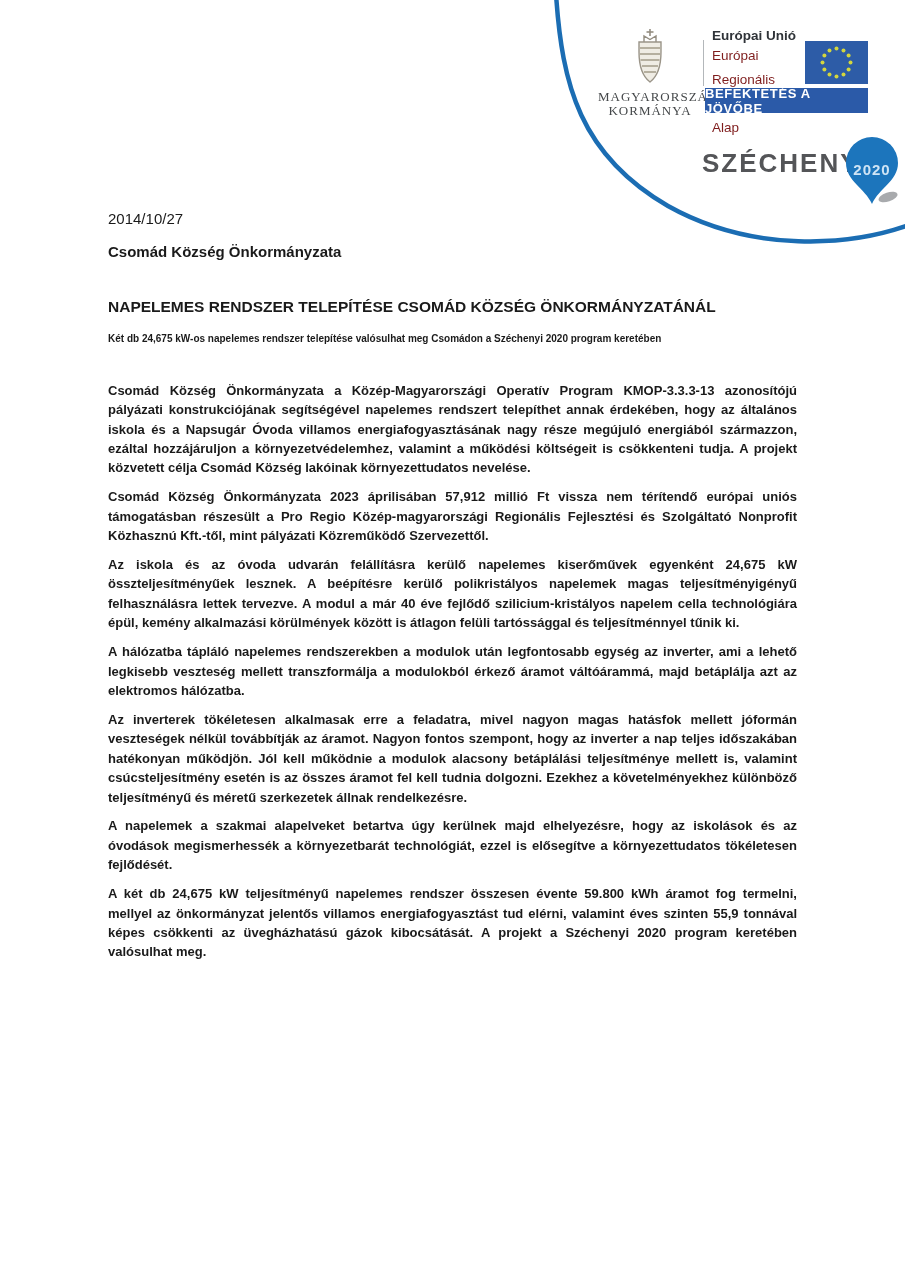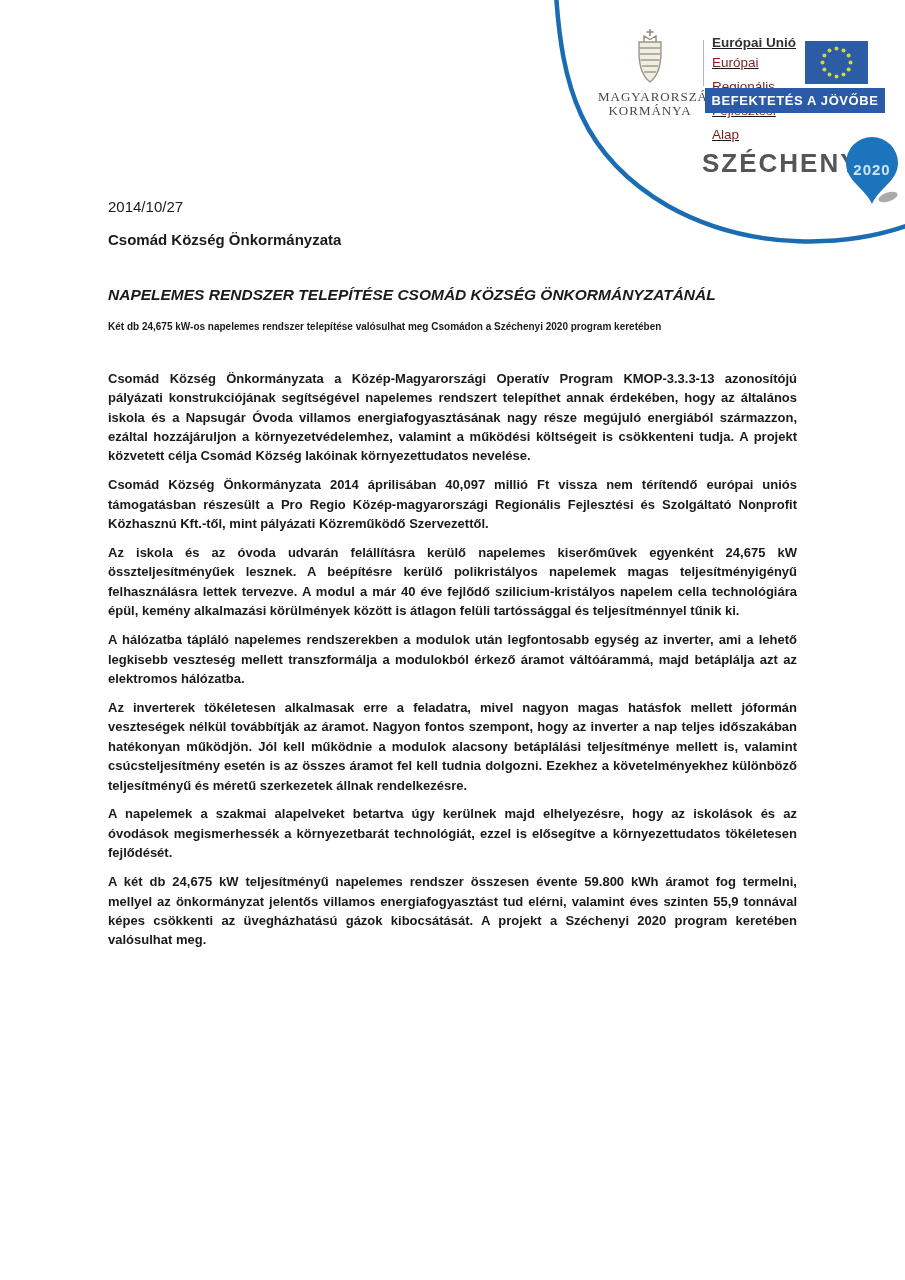--- a/index.html
+++ b/index.html
@@ -16,54 +16,54 @@
   .curve-wrap{position:absolute;top:0;left:0;width:905px;height:260px;pointer-events:none;}
 
   
   .gov-block{position:absolute;top:28px;left:598px;width:104px;text-align:center;}
   .coa{display:block;margin:0 auto 6px auto;}
   .gov-name{
     font-family:"Liberation Serif", serif;
     font-size:13px;line-height:14px;color:#45484a;letter-spacing:1px;
   }
   .divider{position:absolute;top:40px;left:703px;width:1px;height:46px;background:#b3b7ba;}
-  .eu-block{position:absolute;top:35px;left:712px;width:90px;text-decoration:underline;}
+  .eu-block{position:absolute;top:28px;left:712px;width:90px;}
   .eu-line1{font-size:13.5px;font-weight:bold;color:#2f3338;line-height:16px;}
   .eu-line2,.eu-line3{font-size:13.5px;color:#7f1d1d;line-height:24px;}
   .eu-flag{position:absolute;top:41px;left:805px;}
   .banner{
-    position:absolute;top:88px;left:705px;width:180px;height:25px;
+    position:absolute;top:88px;left:705px;width:163px;height:25px;
     background:#2b5aa8;color:#ffffff;
     font-size:13px;font-weight:bold;letter-spacing:0.6px;
     display:flex;align-items:center;justify-content:center;
   }
   .szechenyi{position:absolute;top:136px;left:700px;width:180px;height:70px;}
   .szechenyi-word{
     position:absolute;top:12px;left:2px;
     font-size:26px;font-weight:bold;letter-spacing:2px;color:#545558;
   }
   .pin-wrap{position:absolute;top:0px;left:140px;width:68px;height:70px;}
   .pin-year{
     position:absolute;top:25px;left:0;width:64px;text-align:center;
     font-size:15px;font-weight:bold;letter-spacing:1px;color:#cfe4f5;
   }
 
   
   .doc{
-    position:absolute;top:0;left:0;
+    position:absolute;top:12px;left:0;
     box-sizing:border-box;width:905px;
     padding:197px 108px 0 108px;
   }
   .date{font-size:15px;line-height:19px;margin:0 0 14px 0;}
   .org{font-size:15px;font-weight:bold;line-height:19px;margin:12px 0 36px 0;}
   .title{
     font-size:30px;font-weight:bold;color:#2356a6;
     letter-spacing:0.5px;line-height:34px;margin:0 0 10px 0;
   }
-  .headline{font-size:15.5px;font-weight:bold;line-height:19.4px;margin:16px 0 13px 0;font-style:italic;}
+  .headline{font-size:15.5px;font-weight:bold;line-height:19.4px;margin:16px 0 13px 0;}
   .lead{
     font-size:10px;font-weight:bold;line-height:19.4px;
     text-align:justify;margin:0 0 32px 0;
   }
   .doc p.body-par{
     font-size:13px;line-height:19.4px;text-align:justify;
     margin:0 0 9.5px 0;
     font-weight:bold;
   }
 </style>
@@ -133,19 +133,19 @@
   </div>
 </div>
 
 <div class="doc">
   <p class="date">2014/10/27</p>
   <p class="org">Csomád Község Önkormányzata</p>
   <h2 class="headline">NAPELEMES RENDSZER TELEPÍTÉSE CSOMÁD KÖZSÉG ÖNKORMÁNYZATÁNÁL</h2>
   <p class="lead">Két db 24,675 kW-os napelemes rendszer telepítése valósulhat meg Csomádon a Széchenyi 2020 program keretében</p>
 
   <p class="body-par">Csomád Község Önkormányzata a Közép-Magyarországi Operatív Program KMOP-3.3.3-13 azonosítójú pályázati konstrukciójának segítségével napelemes rendszert telepíthet annak érdekében, hogy az általános iskola és a Napsugár Óvoda villamos energiafogyasztásának nagy része megújuló energiából származzon, ezáltal hozzájáruljon a környezetvédelemhez, valamint a működési költségeit is csökkenteni tudja. A projekt közvetett célja Csomád Község lakóinak környezettudatos nevelése.</p>
-  <p class="body-par">Csomád Község Önkormányzata 2014 áprilisában 40,097 millió Ft vissza nem térítendő európai uniós támogatásban részesült a Pro Regio Közép-magyarországi Regionális Fejlesztési és Szolgáltató Nonprofit Közhasznú Kft.-től, mint pályázati Közreműködő Szervezettől.</p>
+  <p class="body-par">Csomád Község Önkormányzata 2023 áprilisában 57,912 millió Ft vissza nem térítendő európai uniós támogatásban részesült a Pro Regio Közép-magyarországi Regionális Fejlesztési és Szolgáltató Nonprofit Közhasznú Kft.-től, mint pályázati Közreműködő Szervezettől.</p>
   <p class="body-par">Az iskola és az óvoda udvarán felállításra kerülő napelemes kiserőművek egyenként 24,675 kW összteljesítményűek lesznek. A beépítésre kerülő polikristályos napelemek magas teljesítményigényű felhasználásra lettek tervezve. A modul a már 40 éve fejlődő szilicium-kristályos napelem cella technológiára épül, kemény alkalmazási körülmények között is átlagon felüli tartóssággal és teljesítménnyel tűnik ki.</p>
   <p class="body-par">A hálózatba tápláló napelemes rendszerekben a modulok után legfontosabb egység az inverter, ami a lehető legkisebb veszteség mellett transzformálja a modulokból érkező áramot váltóárammá, majd betáplálja azt az elektromos hálózatba.</p>
   <p class="body-par">Az inverterek tökéletesen alkalmasak erre a feladatra, mivel nagyon magas hatásfok mellett jóformán veszteségek nélkül továbbítják az áramot. Nagyon fontos szempont, hogy az inverter a nap teljes időszakában hatékonyan működjön. Jól kell működnie a modulok alacsony betáplálási teljesítménye mellett is, valamint csúcsteljesítmény esetén is az összes áramot fel kell tudnia dolgozni. Ezekhez a követelményekhez különböző teljesítményű és méretű szerkezetek állnak rendelkezésre.</p>
   <p class="body-par">A napelemek a szakmai alapelveket betartva úgy kerülnek majd elhelyezésre, hogy az iskolások és az óvodások megismerhessék a környezetbarát technológiát, ezzel is elősegítve a környezettudatos tökéletesen fejlődését.</p>
   <p class="body-par">A két db 24,675 kW teljesítményű napelemes rendszer összesen évente 59.800 kWh áramot fog termelni, mellyel az önkormányzat jelentős villamos energiafogyasztást tud elérni, valamint éves szinten 55,9 tonnával képes csökkenti az üvegházhatású gázok kibocsátását. A projekt a Széchenyi 2020 program keretében valósulhat meg.</p>
 </div>
 
 </body></html>

